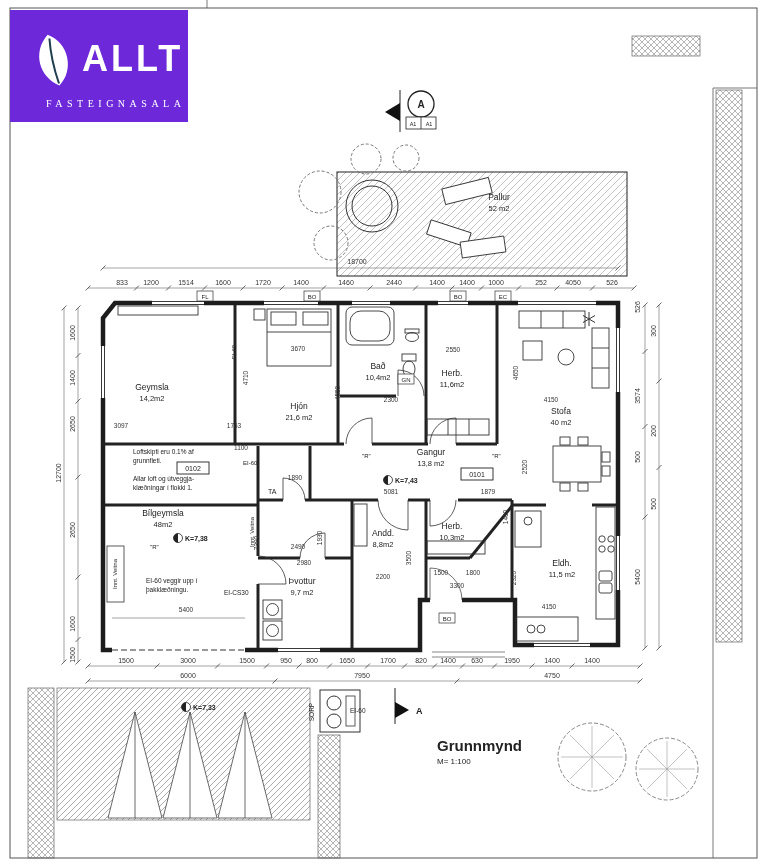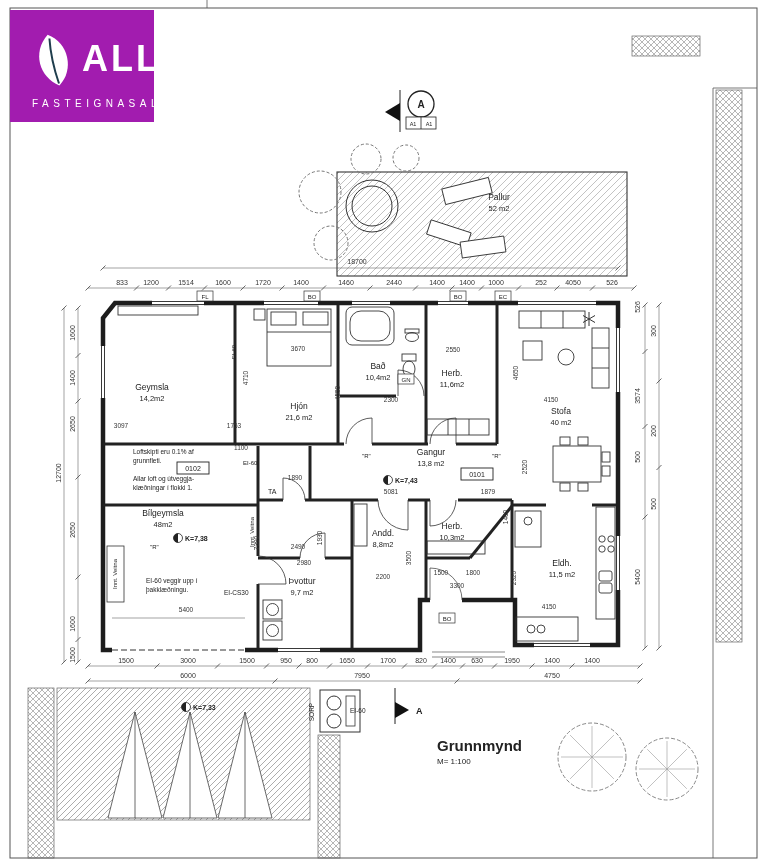--- a/index.html
+++ b/index.html
@@ -4,25 +4,25 @@
 <style>
   html,body{margin:0;padding:0;background:#e8e8e8;}
   .page{position:relative;width:769px;height:867px;background:#ffffff;overflow:hidden;
         font-family:"Liberation Sans",sans-serif;}
   svg{position:absolute;left:0;top:0;}
   svg text{fill:#222;}
   .dim{fill:#333;}
   .room-name{font-size:8.5px;fill:#1c1c1c;}
   .room-area{font-size:7.5px;fill:#1c1c1c;}
   .note{fill:#222;}
-  .logo{position:absolute;left:10px;top:10px;width:144px;height:112px;background:#a21caf;
+  .logo{position:absolute;left:10px;top:10px;width:178px;height:112px;background:#6d28d9;
         color:#fff;z-index:5;}
   .logo .brand{position:absolute;left:72px;top:28px;font-size:36px;font-weight:bold;
         letter-spacing:3px;}
-  .logo .sub{position:absolute;left:22px;top:88px;font-size:10px;letter-spacing:4.5px;}
+  .logo .sub{position:absolute;left:36px;top:88px;font-size:10px;letter-spacing:4.5px;font-family:Liberation Serif, serif;}
   .logo svg{position:absolute;left:16px;top:20px;}
 </style>
 </head>
 <body>
 
 <div class="page">
 
   <svg id="plan" width="769" height="867" viewBox="0 0 769 867">
     <defs>
       <pattern id="hatch" width="7" height="7" patternUnits="userSpaceOnUse">

